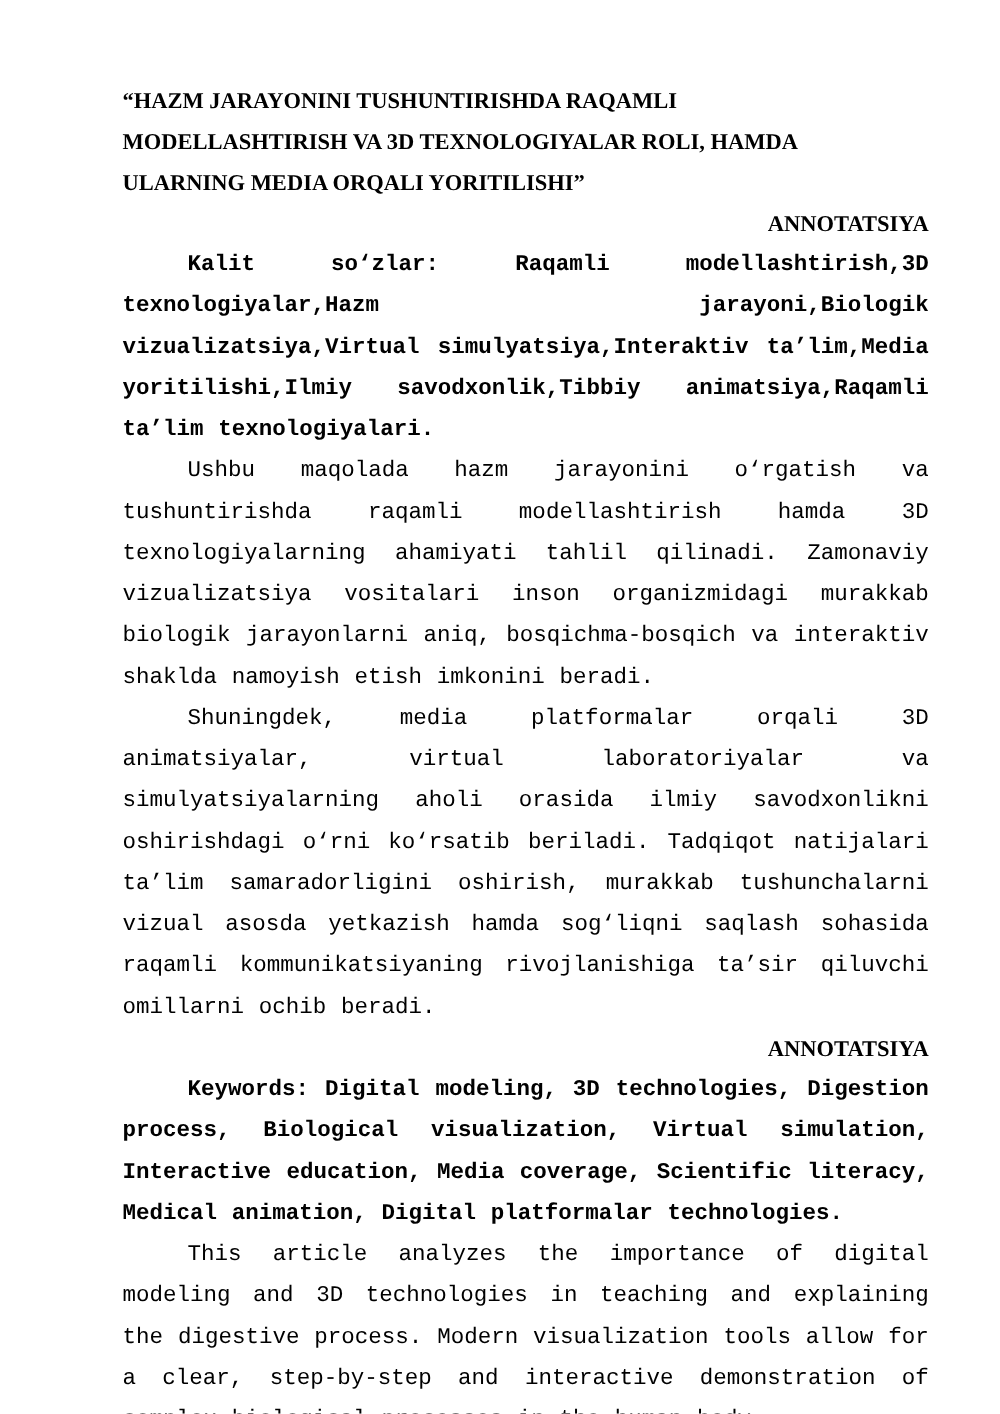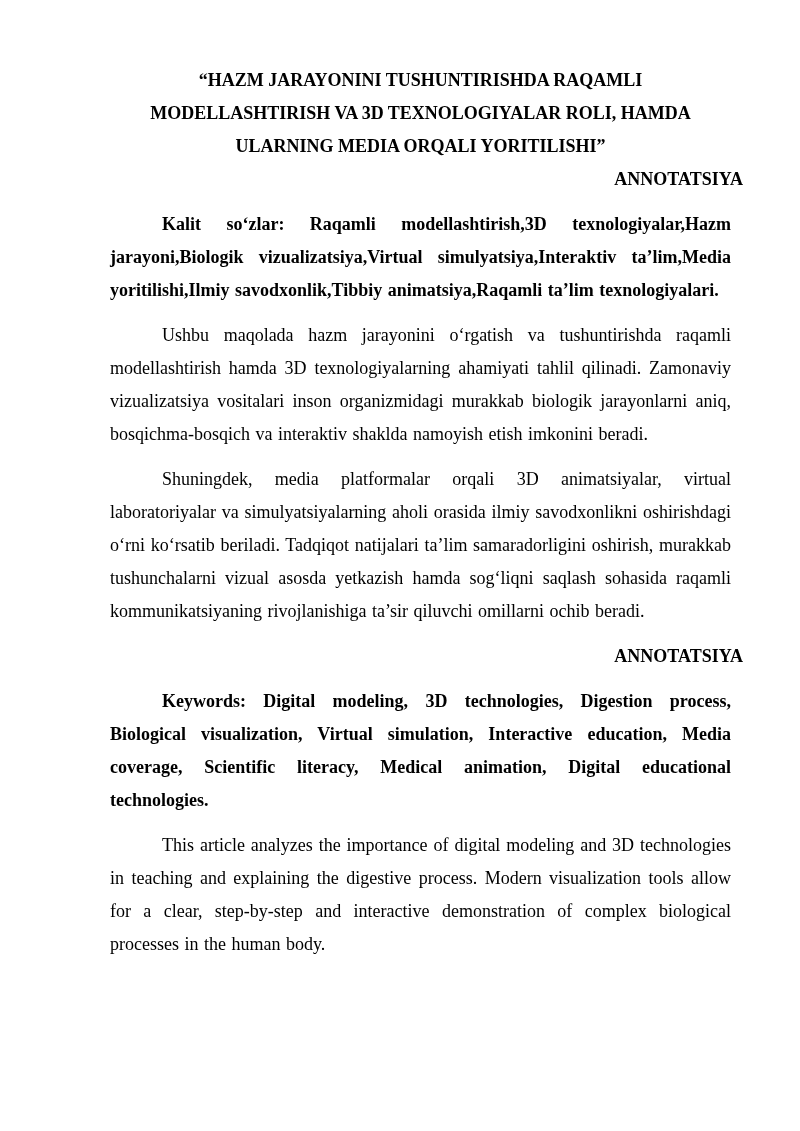--- a/index.html
+++ b/index.html
@@ -17,35 +17,35 @@
     font-family: "Liberation Serif", "DejaVu Serif", serif;
   }
   .content {
     padding: 64px 57px 0 98px;
     font-size: 18px;
     line-height: 33px;
     -webkit-hyphens: none;
     hyphens: none;
   }
   .title {
-    text-align: center;
     font-weight: bold;
   }
   .title .title-line {
     white-space: nowrap;
   }
   .heading {
     text-align: right;
     font-weight: bold;
   }
   .para {
-    margin: 12px;
+    margin: 0;
     text-align: justify;
     text-indent: 52px;
     word-spacing: 1px;
+    font-family: Liberation Mono, monospace;
   }
   .para.bold {
     font-weight: bold;
   }
 </style>
 </head>
 <body>
 
 <div class="page">
   <div class="content">
@@ -58,18 +58,18 @@
 
     <div class="heading">ANNOTATSIYA</div>
 
     <p class="para bold">Kalit so‘zlar: Raqamli modellashtirish,3D texnologiyalar,Hazm jarayoni,Biologik vizualizatsiya,Virtual simulyatsiya,Interaktiv ta’lim,Media yoritilishi,Ilmiy savodxonlik,Tibbiy animatsiya,Raqamli ta’lim texnologiyalari.</p>
 
     <p class="para">Ushbu maqolada hazm jarayonini o‘rgatish va tushuntirishda raqamli modellashtirish hamda 3D texnologiyalarning ahamiyati tahlil qilinadi. Zamonaviy vizualizatsiya vositalari inson organizmidagi murakkab biologik jarayonlarni aniq, bosqichma-bosqich va interaktiv shaklda namoyish etish imkonini beradi.</p>
     <p class="para">Shuningdek, media platformalar orqali 3D animatsiyalar, virtual laboratoriyalar va simulyatsiyalarning aholi orasida ilmiy savodxonlikni oshirishdagi o‘rni ko‘rsatib beriladi. Tadqiqot natijalari ta’lim samaradorligini oshirish, murakkab tushunchalarni vizual asosda yetkazish hamda sog‘liqni saqlash sohasida raqamli kommunikatsiyaning rivojlanishiga ta’sir qiluvchi omillarni ochib beradi.</p>
 
     <div class="heading">ANNOTATSIYA</div>
 
-    <p class="para bold">Keywords: Digital modeling, 3D technologies, Digestion process, Biological visualization, Virtual simulation, Interactive education, Media coverage, Scientific literacy, Medical animation, Digital educational technologies.</p>
+    <p class="para bold">Keywords: Digital modeling, 3D technologies, Digestion process, Biological visualization, Virtual simulation, Interactive education, Media coverage, Scientific literacy, Medical animation, Digital platformalar technologies.</p>
 
     <p class="para">This article analyzes the importance of digital modeling and 3D technologies in teaching and explaining the digestive process. Modern visualization tools allow for a clear, step-by-step and interactive demonstration of complex biological processes in the human body.</p>
 
   </div>
 </div>
 
 </body></html>

